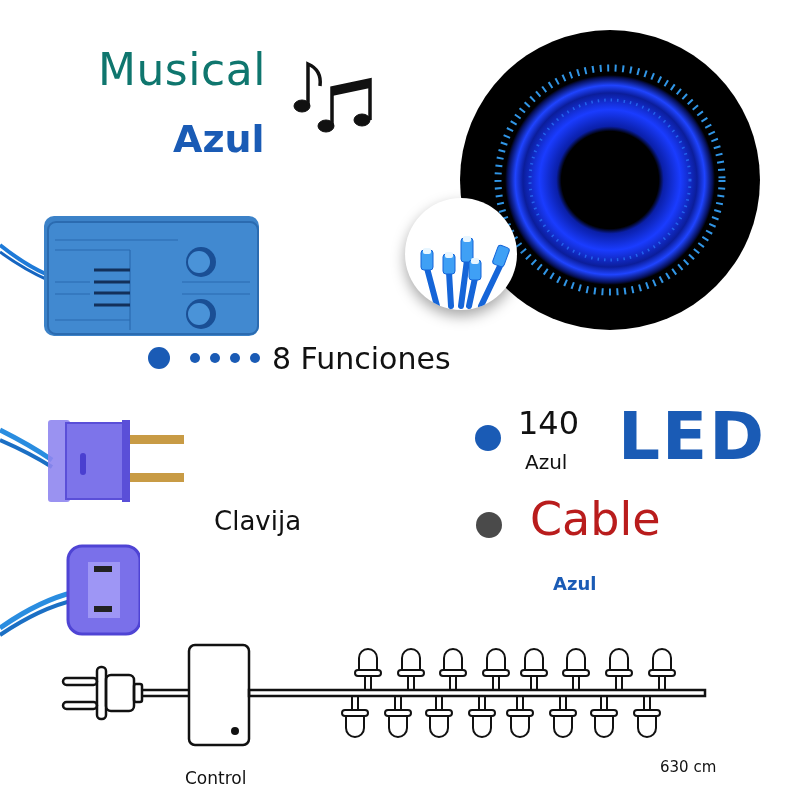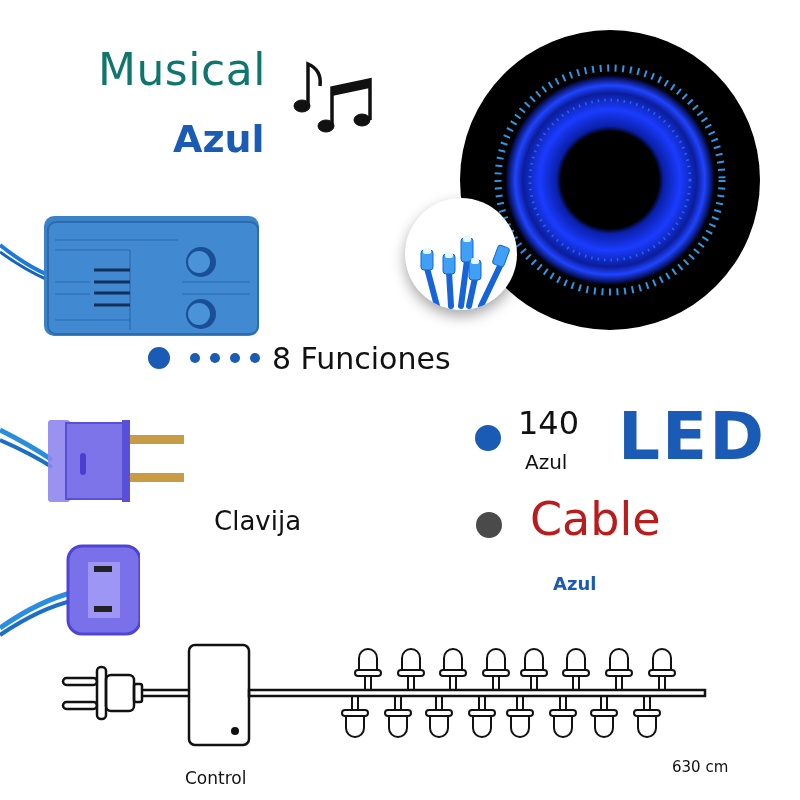--- a/index.html
+++ b/index.html
@@ -29,21 +29,21 @@
   .cable-dot { left: 476px; top: 512px; width: 26px; height: 26px; border-radius: 50%; background: #4a4a4a; }
   .cable-label { left: 530px; top: 492px; font-size: 46px; font-weight: 500; color: #b91c1c; }
   .cable-sub { left: 553px; top: 573px; font-size: 18px; font-weight: bold; color: #1a5bb5; }
 
   .clavija-label { left: 178px; top: 506px; font-size: 26px; font-weight: 500; color: #111; margin-left: 36px; }
   .plug1 { left: 0px; top: 405px; width: 190px; height: 100px; }
   .plug2 { left: 0px; top: 540px; width: 140px; height: 100px; }
 
   .diagram { left: 55px; top: 640px; width: 680px; height: 120px; }
   .control-label { left: 185px; top: 768px; font-size: 17px; color: #111; }
-  .length-label { left: 660px; top: 758px; font-size: 15px; color: #111; margin-left: 12px; }
+  .length-label { left: 660px; top: 758px; font-size: 15px; color: #111; }
 </style>
 </head>
 <body>
 
 <div class="abs title-musical">Musical</div>
 <div class="abs title-azul">Azul</div>
 <svg class="abs notes" viewBox="0 0 80 80">
   <g fill="#111" stroke="#111">
     <ellipse cx="10" cy="48" rx="8" ry="6"></ellipse>
     <path d="M16 48 V6 Q30 12 28 28" fill="none" stroke-width="3.5"></path>

